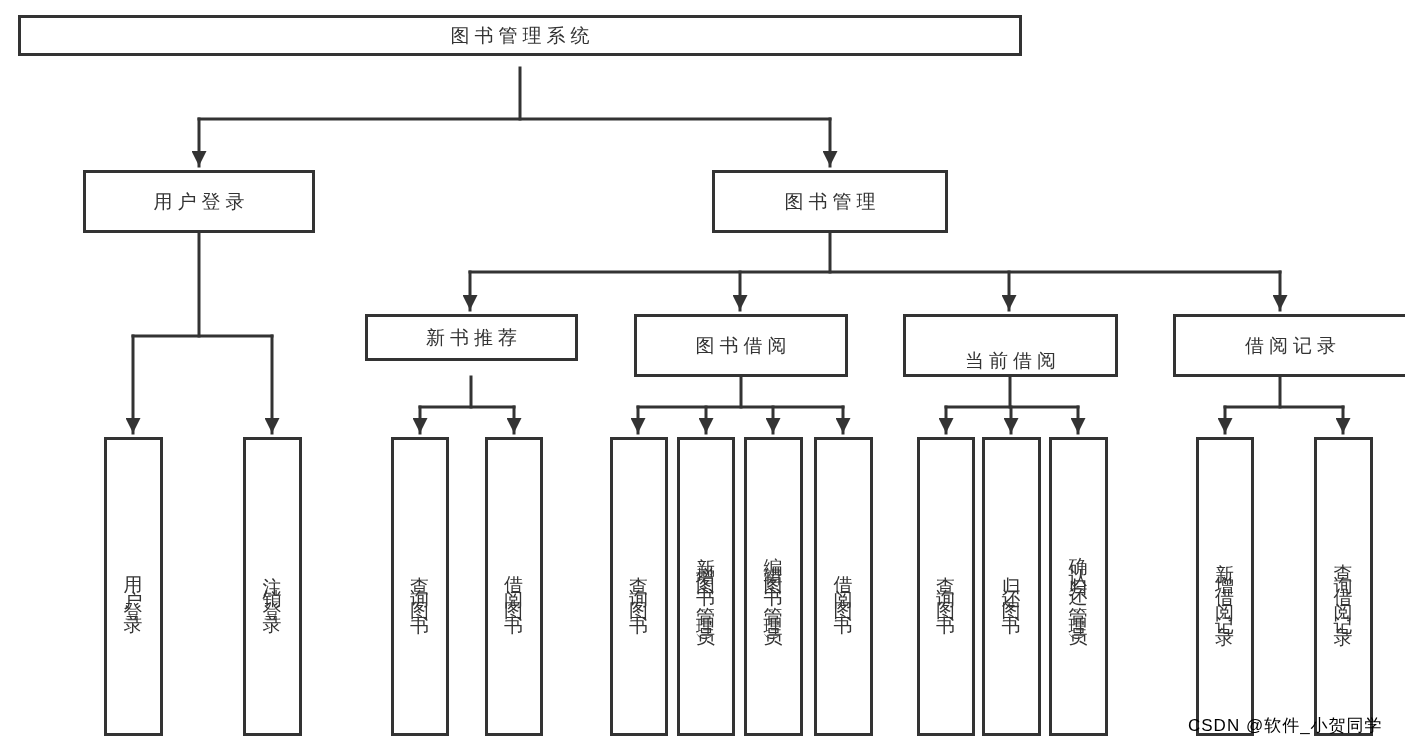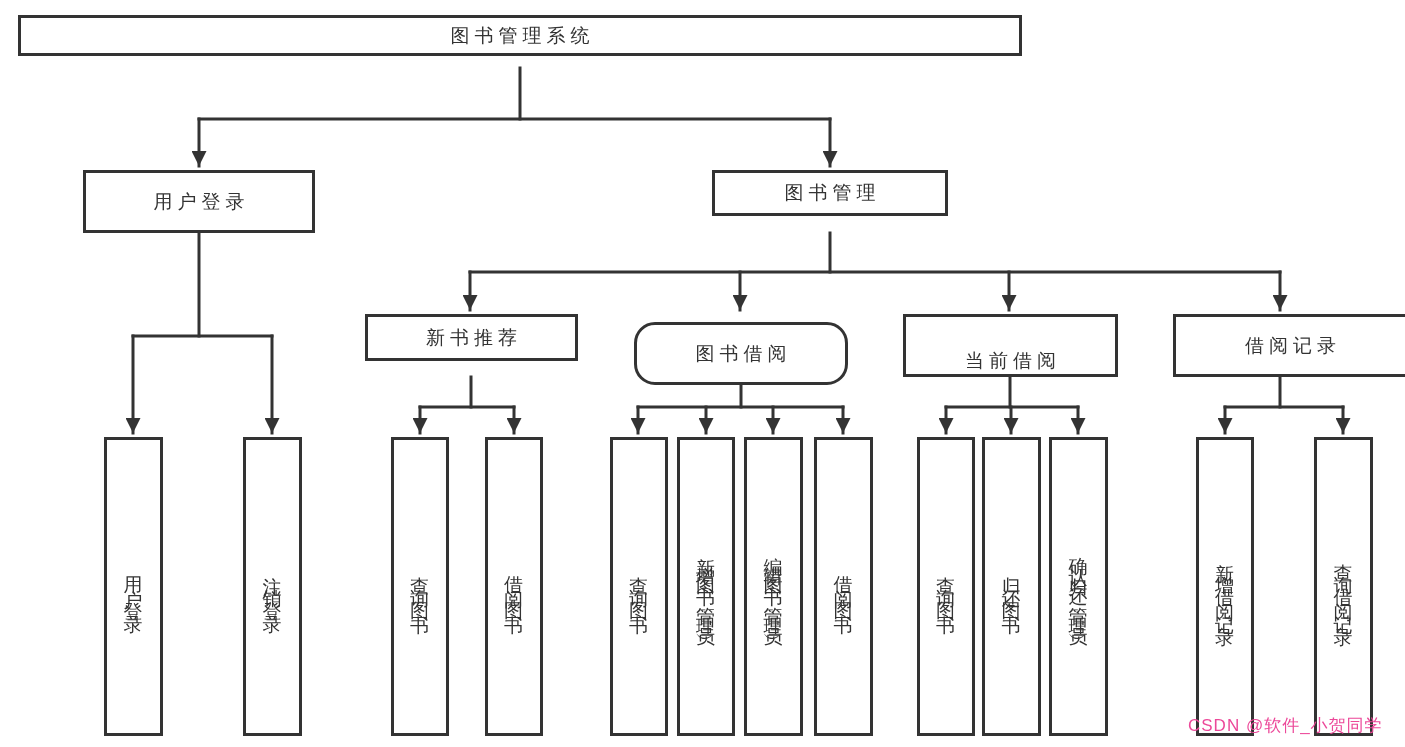--- a/index.html
+++ b/index.html
@@ -31,21 +31,21 @@
     text-indent:0;
     line-height:1;
     white-space:normal;
   }
   .leaf.long{letter-spacing:10px;font-size:19px;}
   #watermark{
     position:absolute;
     left:1188px;top:714px;
     font-size:17px;
     letter-spacing:1px;
-    color:#ec4899;
+    color:#000000;
     z-index:10;
     white-space:nowrap;
   }
 </style>
 </head>
 <body>
 
 <div id="canvas">
 
   <svg id="wires" viewBox="0 0 1405 747" xmlns="http://www.w3.org/2000/svg">
@@ -98,28 +98,28 @@
     </g>
   </svg>
 
   <div class="box" style="left:18px;top:15px;width:1004px;height:41px;">
     <span>图书管理系统</span>
   </div>
 
   <div class="box" style="left:83px;top:170px;width:232px;height:63px;">
     <span>用户登录</span>
   </div>
-  <div class="box" style="left:712px;top:170px;width:236px;height:46px;">
+  <div class="box" style="left:712px;top:170px;width:236px;height:63px;">
     <span>图书管理</span>
   </div>
 
   <div class="box" style="left:365px;top:314px;width:213px;height:47px;">
     <span>新书推荐</span>
   </div>
-  <div class="box" style="left:634px;top:322px;width:214px;height:63px;border-radius:21px;">
+  <div class="box" style="left:634px;top:314px;width:214px;height:63px;">
     <span>图书借阅</span>
   </div>
   <div class="box" style="left:903px;top:314px;width:215px;height:63px;align-items:flex-end;">
     <span>当前借阅</span>
   </div>
   <div class="box" style="left:1173px;top:314px;width:235px;height:63px;">
     <span>借阅记录</span>
   </div>
 
   <div class="box leaf" style="left:104px;top:437px;width:59px;height:299px;">

